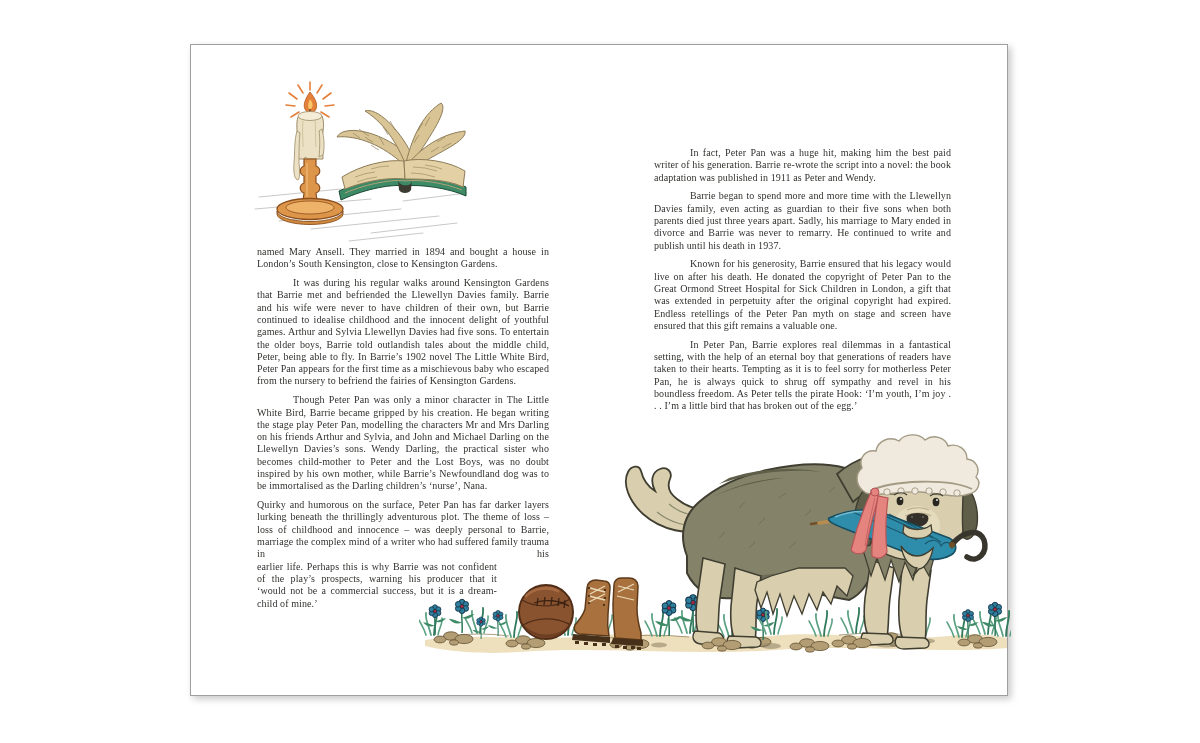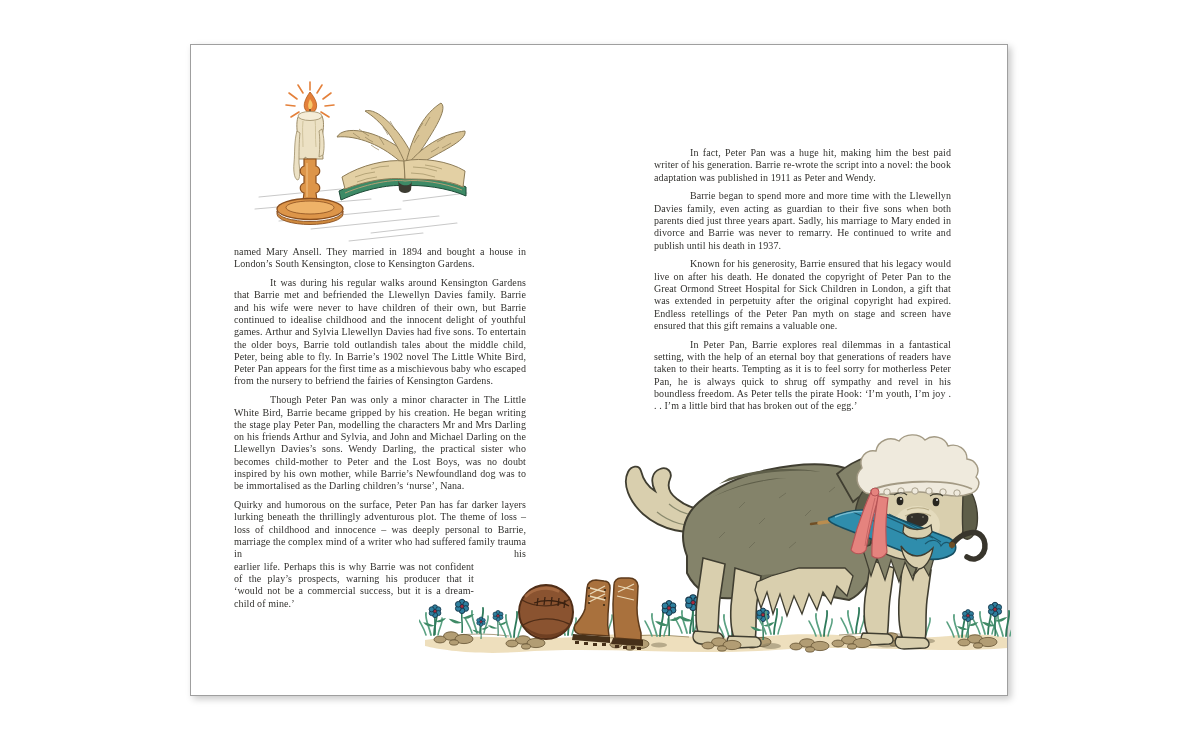--- a/index.html
+++ b/index.html
@@ -3,21 +3,21 @@
 <meta charset="utf-8">
 <style>
   html,body{margin:0;padding:0;}
   body{font-family:"Liberation Serif","DejaVu Serif",serif;background:#ffffff;}
   .canvas{position:relative;width:1200px;height:743px;background:var(--canvas-bg,#fff);overflow:hidden;}
   .page{position:absolute;left:190px;top:44px;width:818px;height:652px;box-sizing:border-box;
         background:var(--page-bg,#fff);border:1px solid var(--page-border,#9f9f9f);
         box-shadow:3px 3px 7px rgba(0,0,0,.22);}
   .col{position:absolute;text-align:justify;font-size:10px;line-height:12.3px;color:var(--ink,#32312e);
        letter-spacing:.1px;}
-  .col-left{left:43px;top:201px;width:292px;font-family:Liberation Serif, serif;}
+  .col-left{left:66px;top:201px;width:292px;font-family:Liberation Serif, serif;}
   .col-right{left:463px;top:102px;width:297px;}
   .para{margin:0 0 6.5px 0;}
   .ind{text-indent:36px;}
   .final-full{margin:0;text-align-last:justify;}
   .final-wrapped{margin:0;width:240px;}
   .illus-candle{position:absolute;left:62px;top:30px;width:220px;height:168px;}
   .illus-dog{position:absolute;left:228px;top:383px;width:592px;height:232px;}
 
   
   .f-wax{fill:var(--wax);} .f-brass{fill:var(--brass);} .f-flame{fill:var(--flame-orange);}

